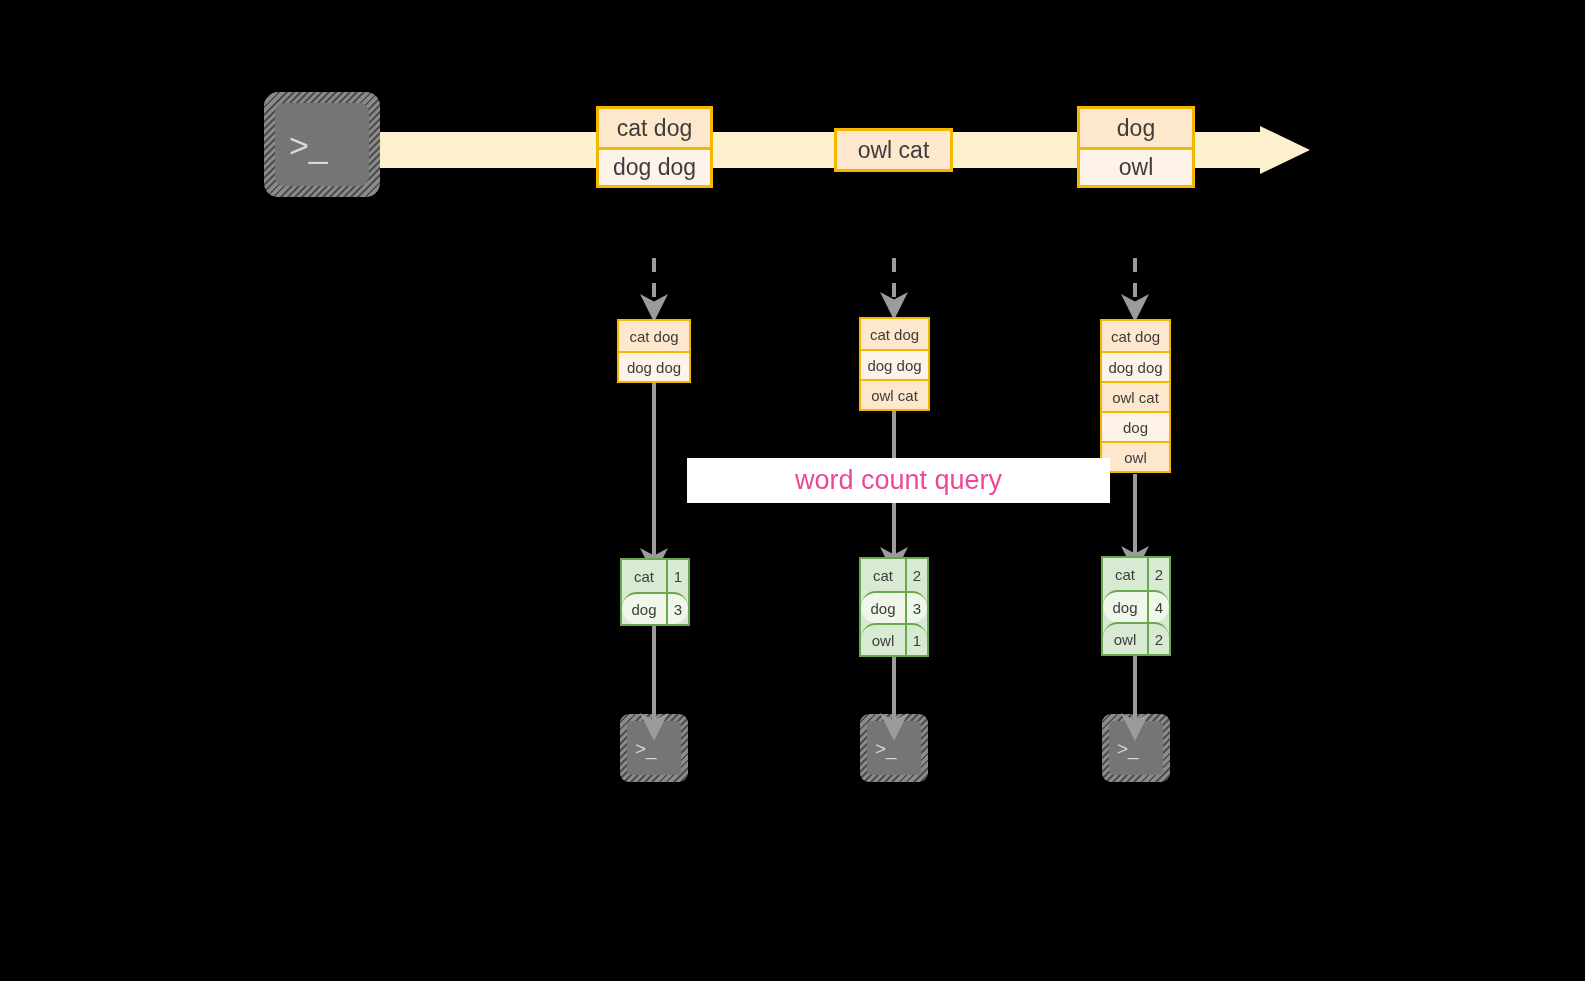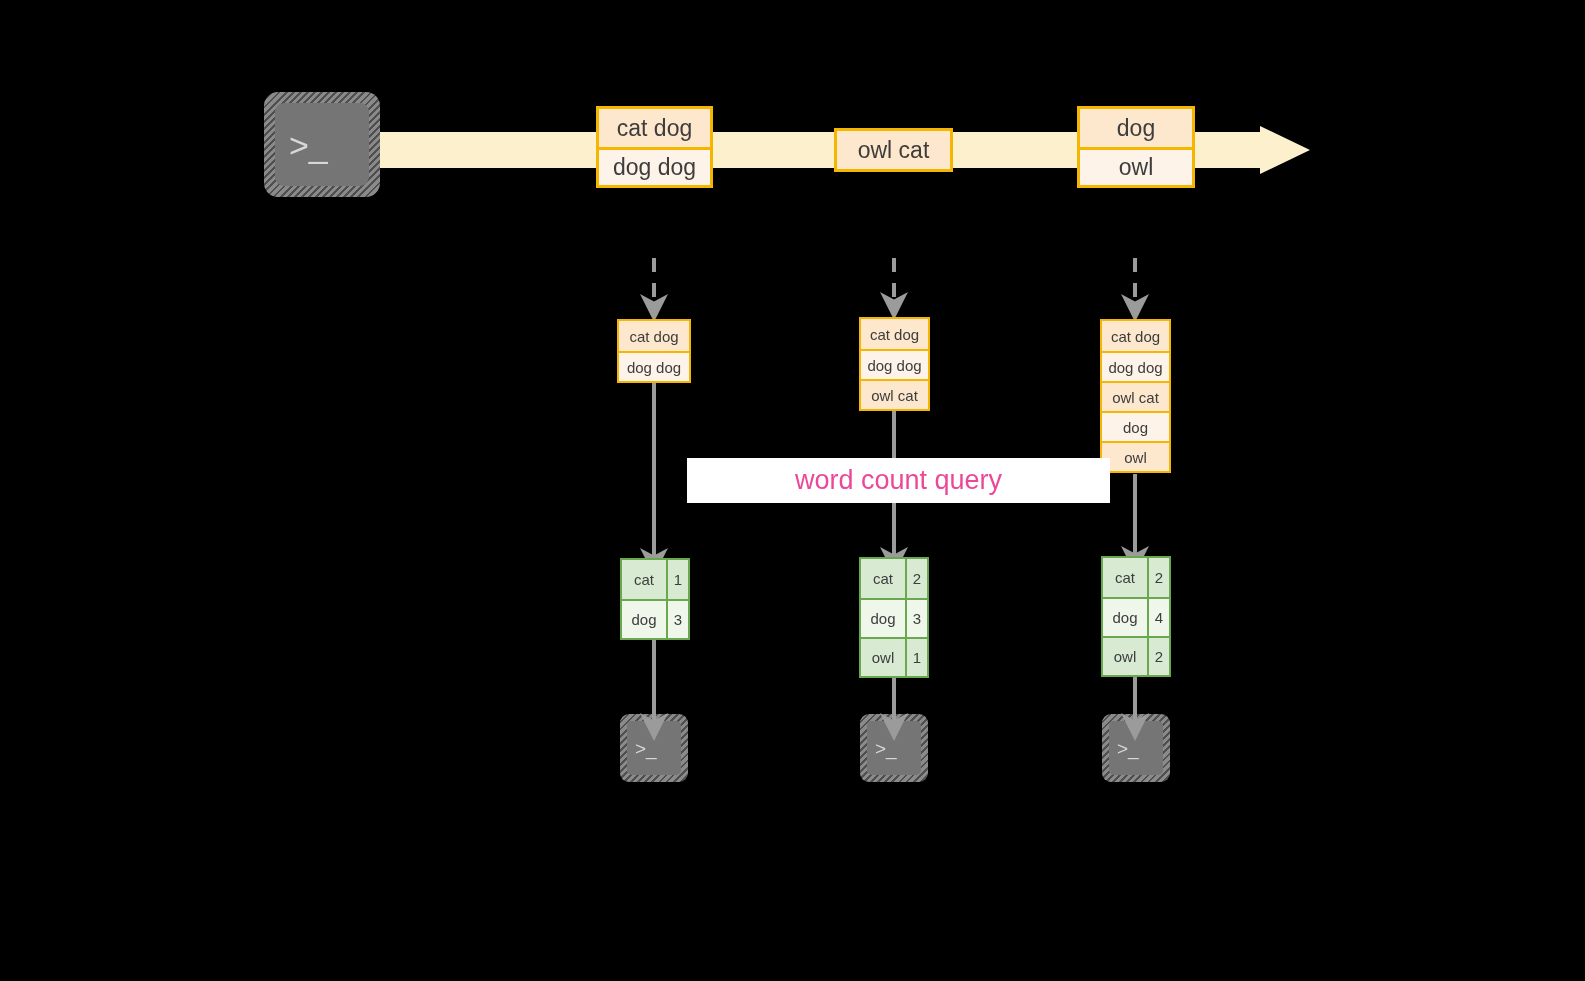--- a/index.html
+++ b/index.html
@@ -114,21 +114,22 @@
   .res-table {
     position: absolute;
     border: 2px solid #6aa84f;
     background: #d9ead3;
     display: flex;
     flex-direction: column;
     z-index: 4;
   }
   .res-row {
     display: flex;
-    height: 39px;
+    height: 32px;
+    border-radius: 15px;
   }
   .res-row.sep { border-top: 2px solid #6aa84f; }
   .res-row.alt { background: #eff6ea; }
   .res-key, .res-val {
     display: flex;
     align-items: center;
     justify-content: center;
     color: #3d3d3d;
     font-size: 15px;
   }

